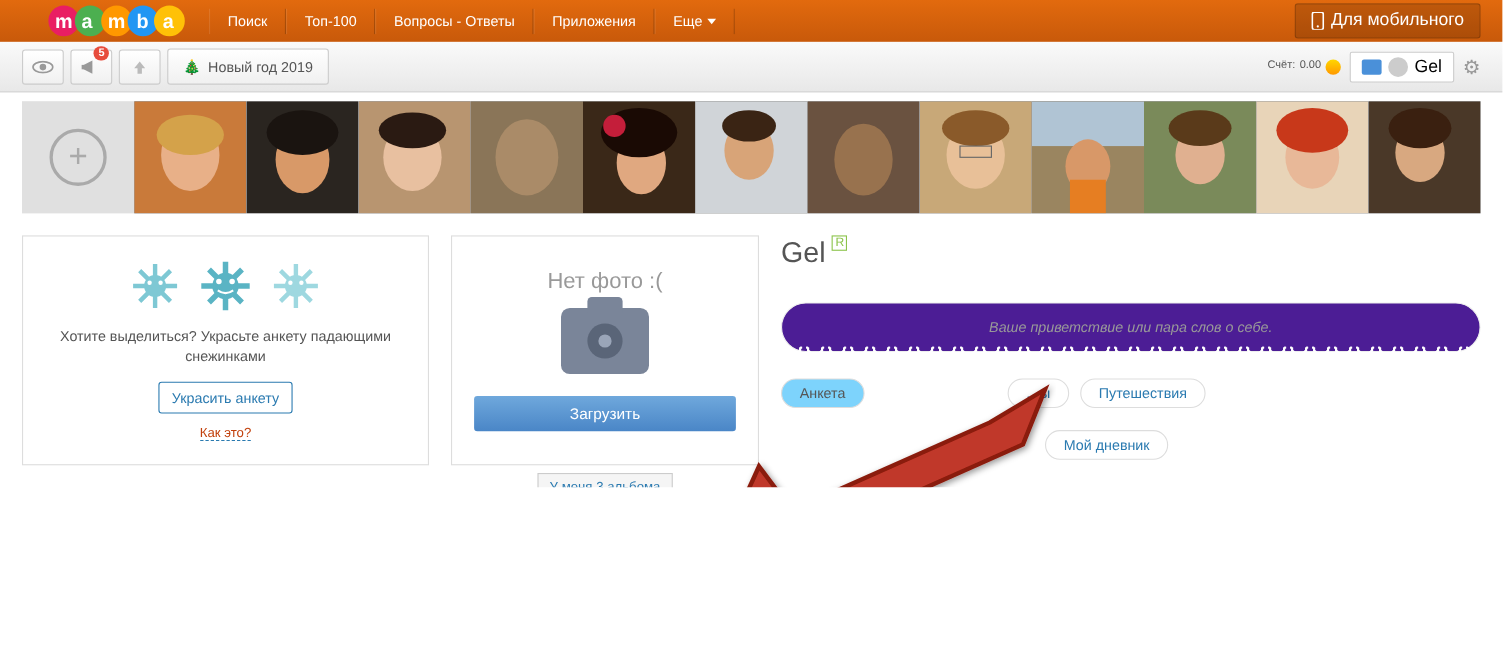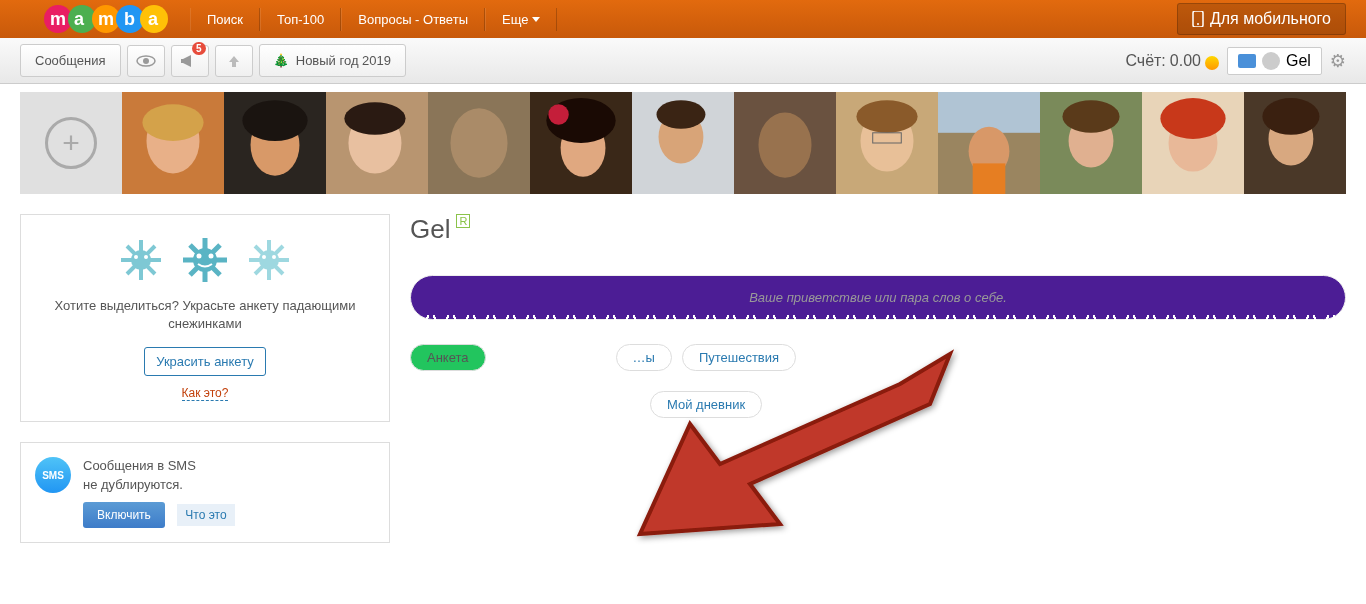--- a/index.html
+++ b/index.html
@@ -8,21 +8,21 @@
 .logo{position:absolute;left:40px;top:-5px;width:140px;height:48px;z-index:10}
 .nav{display:flex;margin-left:170px;height:23px;align-items:stretch}
 .nav-item{color:#fff;font-size:13px;padding:0 16px;display:flex;align-items:center;cursor:pointer;border-right:1px solid rgba(0,0,0,0.2);border-left:1px solid rgba(255,255,255,0.1)}
 .nav-more{display:flex;align-items:center;gap:4px}
 .mobile-btn{margin-left:auto;background:rgba(0,0,0,0.15);border:1px solid rgba(0,0,0,0.2);color:#fff;font-size:16px;padding:6px 14px;border-radius:3px;display:flex;align-items:center;gap:6px;cursor:pointer}
 .toolbar{background:linear-gradient(#fafafa,#e8e8e8);border-bottom:1px solid #ccc;height:46px;display:flex;align-items:center;padding:0 20px;gap:0}
 .tb-btn{border:1px solid #ccc;background:linear-gradient(#fff,#f0f0f0);padding:8px 14px;font-size:13px;color:#555;cursor:pointer;border-radius:3px;margin-right:6px;display:flex;align-items:center;gap:6px;position:relative}
 .tb-icon{border:1px solid #ccc;background:linear-gradient(#fff,#f0f0f0);width:38px;height:32px;display:flex;align-items:center;justify-content:center;cursor:pointer;border-radius:3px;margin-right:6px;position:relative}
 .badge{position:absolute;top:-4px;right:2px;background:#e74c3c;color:#fff;font-size:10px;border-radius:8px;padding:1px 4px;font-weight:bold}
 .tb-right{margin-left:auto;display:flex;align-items:center;gap:8px}
-.account-info{font-size:16px;color:#555;display:flex;align-items:flex-end;gap:4px}
+.account-info{font-size:10px;color:#555;display:flex;align-items:flex-start;gap:4px}
 .coin{width:14px;height:14px;border-radius:50%;background:linear-gradient(#ffd700,#ff9800);display:inline-block}
 .user-box{border:1px solid #ccc;background:#fff;padding:4px 10px;display:flex;align-items:center;gap:6px;border-radius:2px}
 .camera-mini{width:18px;height:14px;background:#4a90d9;border-radius:2px;position:relative}
 .vip-badge{width:18px;height:18px;border-radius:50%;background:#ccc;display:inline-block}
 .gear{color:#999;font-size:18px;cursor:pointer}
 .photo-strip{display:flex;padding:0 20px;gap:0;margin-top:8px}
 .add-photo{width:102px;height:102px;background:#e0e0e0;display:flex;align-items:center;justify-content:center;cursor:pointer}
 .add-circle{width:52px;height:52px;border:3px solid #aaa;border-radius:50%;display:flex;align-items:center;justify-content:center;color:#aaa;font-size:30px}
 .thumb{width:102px;height:102px;background:#888;position:relative;cursor:pointer;overflow:hidden}
 .content{display:flex;padding:20px;gap:20px;align-items:flex-start}
@@ -50,21 +50,21 @@
 .albums-link{position:absolute;bottom:-32px;left:50%;transform:translateX(-50%);color:#2a7ab0;font-size:12px;border:1px solid #ccc;background:#f5f5f5;padding:4px 10px;cursor:pointer;white-space:nowrap}
 .profile-info{flex:1}
 .profile-name{font-size:26px;color:#555;display:flex;align-items:flex-start;gap:6px}
 .r-badge{color:#8bc34a;font-size:11px;border:1px solid #8bc34a;padding:0 2px;vertical-align:super}
 .profile-meta{font-size:13px;color:#555;margin-top:6px}
 .loc-link{color:#555;border-bottom:1px dashed #999;cursor:pointer}
 .greeting-box{margin-top:30px;background:#4c1d95;border:1px solid #eee;border-radius:30px;padding:14px 30px;color:#999;font-style:italic;font-size:13px;text-align:center;position:relative}
 .greeting-box::before,.greeting-box::after{content:'';position:absolute;bottom:-6px;width:100%;height:10px;left:0;background:radial-gradient(circle at 10px 0,transparent 6px,#fff 6px,#fff 8px,transparent 8px);background-size:20px 10px}
 .tabs{margin-top:24px;display:flex;flex-wrap:wrap;gap:10px}
 .tab{border:1px solid #ddd;border-radius:14px;padding:5px 16px;font-size:13px;cursor:pointer;background:#fff}
-.tab.active{background:#22c55e;color:#555}
+.tab.active{background:#7dd3fc;color:#555}
 .tab:not(.active){color:#2a7ab0}
 .red-arrow{position:absolute;left:210px;top:130px;z-index:20;pointer-events:none}
 .tree{color:#4caf50}
 .chevron-down{width:0;height:0;border-left:4px solid transparent;border-right:4px solid transparent;border-top:5px solid #fff;display:inline-block}
 .face-svg{width:100%;height:100%}
 </style>
 </head>
 <body>
 
 <div class="header">
@@ -79,36 +79,36 @@
         <text x="34" y="30" fill="#fff" font-size="18" font-weight="bold">a</text>
         <text x="58" y="30" fill="#fff" font-size="18" font-weight="bold">m</text>
         <text x="84" y="30" fill="#fff" font-size="18" font-weight="bold">b</text>
         <text x="108" y="30" fill="#fff" font-size="18" font-weight="bold">a</text>
       </svg>
   </div>
   <div class="nav">
     <div class="nav-item">Поиск</div>
     <div class="nav-item">Топ-100</div>
     <div class="nav-item">Вопросы - Ответы</div>
+    <div class="nav-item">Приложения</div>
     <div class="nav-item nav-more">
         <span>Еще</span>
         <span class="chevron-down"></span>
       </div>
   </div>
   <div class="mobile-btn">
     <svg width="12" height="16">
         <rect x="1" y="0" width="10" height="16" rx="2" fill="none" stroke="#fff" stroke-width="1.5"></rect>
         <circle cx="6" cy="13" r="1" fill="#fff"></circle>
       </svg>
     <span>Для мобильного</span>
   </div>
 </div>
 
 <div class="toolbar">
-  <div class="tb-btn">Сообщения</div>
   <div class="tb-icon">
       <svg width="20" height="12">
         <ellipse cx="10" cy="6" rx="9" ry="5" fill="none" stroke="#999" stroke-width="1.5"></ellipse>
         <circle cx="10" cy="6" r="3" fill="#999"></circle>
       </svg>
     </div>
   <div class="tb-icon">
       <svg width="18" height="16">
         <path d="M2 6 L10 2 L10 14 L2 10 Z" fill="#999"></path>
         <rect x="0" y="6" width="3" height="4" fill="#999"></rect>
@@ -233,31 +233,31 @@
               <path d="M25 5 L25 45 M5 25 L45 25 M11 11 L39 39 M39 11 L11 39" stroke="#9ed8e0" stroke-width="4"></path>
               <circle cx="20" cy="22" r="2" fill="#fff"></circle>
               <circle cx="30" cy="22" r="2" fill="#fff"></circle>
             </g>
           </svg>
       </div>
       <div class="promo-text">Хотите выделиться? Украсьте анкету падающими снежинками</div>
       <button class="decorate-btn">Украсить анкету</button><br>
       <span class="what-link">Как это?</span>
     </div>
-    <div class="sms-box">
-      <div class="sms-icon">SMS</div>
-      <div class="sms-content">
-        <div class="sms-text"><span>Сообщения в SMS</span><br><span>не дублируются.</span></div>
-        <button class="enable-btn">Включить</button>
-        <span class="what-this">Что это</span>
-      </div>
-    </div>
   </div>
 
   <div class="main-col">
+    <div class="photo-card">
+      <div class="no-photo">Нет фото :(</div>
+      <div class="camera-big">
+          <div class="camera-lens"></div>
+        </div>
+      <button class="upload-btn">Загрузить</button>
+      <div class="albums-link">У меня 3 альбома</div>
+    </div>
     <div class="profile-info">
       <div class="profile-name">
           <span>Gel</span>
           <span class="r-badge">R</span>
         </div>
       <div class="greeting-box">Ваше приветствие или пара слов о себе.</div>
       <div class="tabs">
         <div class="tab active">Анкета</div>
         <div class="tab" style="margin-left:120px">…ы</div>
         <div class="tab">Путешествия</div>

